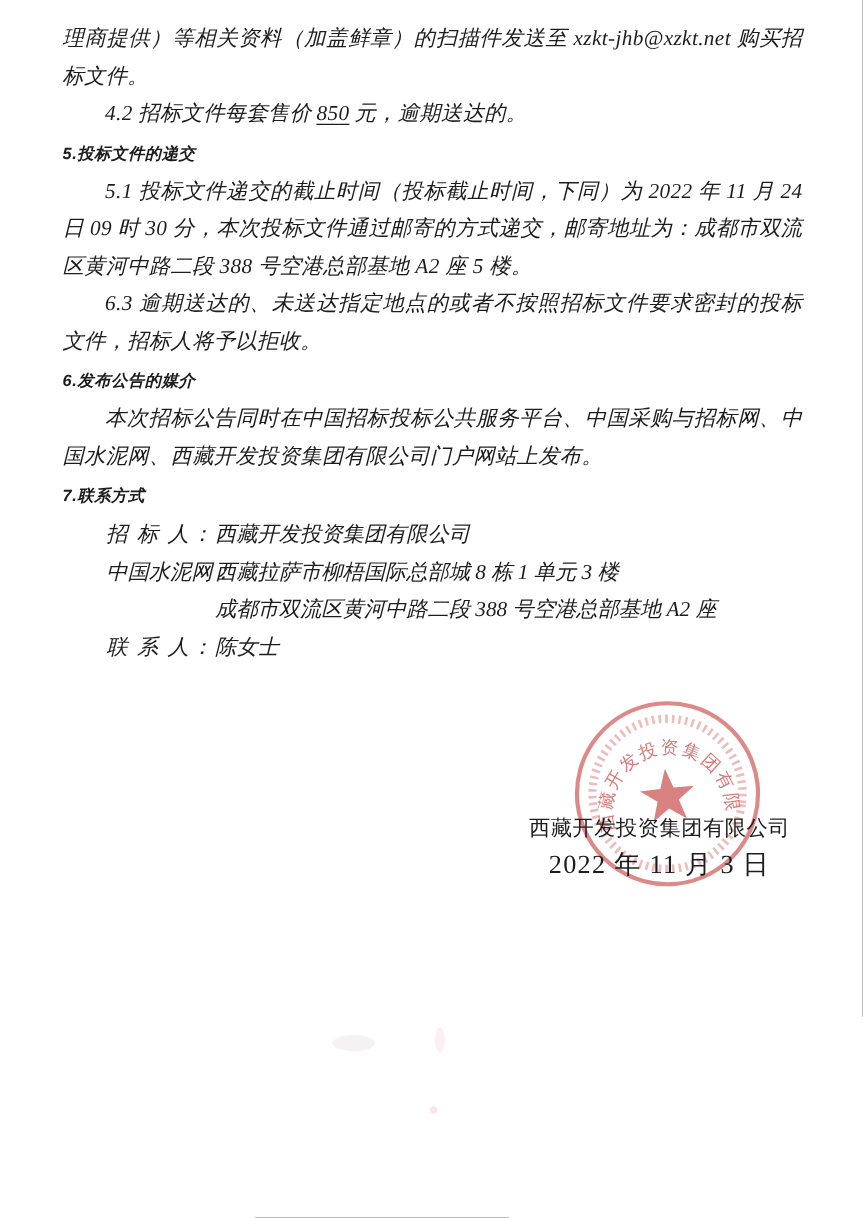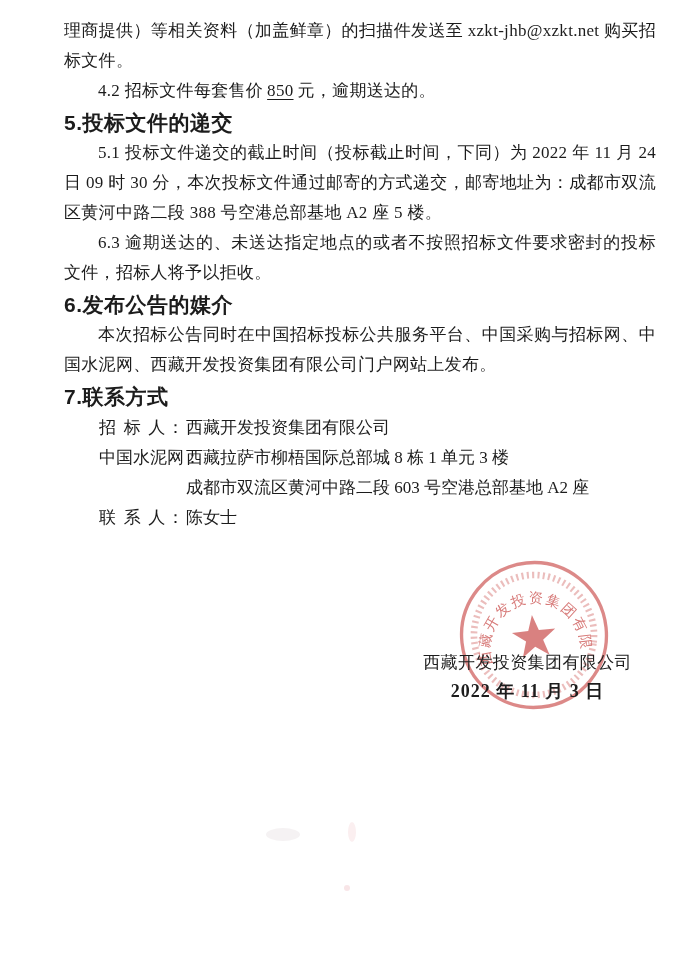--- a/index.html
+++ b/index.html
@@ -9,36 +9,37 @@
     height: 974px;
     margin: 0 auto;
     background: #ffffff;
     color: #1c1c1c;
     font-family: "Liberation Serif", "DejaVu Serif", serif;
     font-size: 17px;
     overflow: hidden;
   }
   .doc-body {
     position: absolute;
-    left: 64px;
+    left: 50px;
     top: 16px;
     width: 592px;
+    font-style: italic;
   }
   p.body-par {
     margin: 0;
     line-height: 30px;
     text-align: justify;
     letter-spacing: 0.3px;
   }
   p.indent { text-indent: 2em; }
   h2.sec {
     margin: 2px 0 0 0;
     font-family: "Liberation Sans", "DejaVu Sans", sans-serif;
     font-weight: bold;
-    font-size: 21px;
+    font-size: 13px;
     line-height: 30px;
     letter-spacing: 0.5px;
   }
   .p42 { margin-top: 5px; }
   .u850 {
     text-decoration: underline;
     text-underline-offset: 3px;
     padding: 0 4px;
   }
   .contacts { margin-top: 1px; padding-left: 35px; }
@@ -53,21 +54,21 @@
   .c-value { padding-left: 2px; }
   .signature {
     position: absolute;
     top: 649px;
     right: 58px;
     text-align: center;
     z-index: 3;
     line-height: 28px;
   }
   .sig-company { font-size: 17px; letter-spacing: 0.4px; }
-  .sig-date { font-size: 18px; letter-spacing: 1px; font-weight: bold; }
+  .sig-date { font-size: 21px; letter-spacing: 1px; }
   .seal {
     position: absolute;
     left: 446px;
     top: 554px;
     width: 176px;
     height: 162px;
     z-index: 2;
     opacity: 0.82;
   }
   .smudge { position: absolute; border-radius: 50%; }
@@ -99,21 +100,21 @@
     <h2 class="sec">7.联系方式</h2>
 
     <div class="contacts">
       <div class="c-row">
         <span class="c-label">招 标 人：</span><span class="c-value">西藏开发投资集团有限公司</span>
       </div>
       <div class="c-row">
         <span class="c-label">中国水泥网：</span><span class="c-value">西藏拉萨市柳梧国际总部城 8 栋 1 单元 3 楼</span>
       </div>
       <div class="c-row">
-        <span class="c-label"></span><span class="c-value">成都市双流区黄河中路二段 603 号空港总部基地 A2 座</span>
+        <span class="c-label"></span><span class="c-value">成都市双流区黄河中路二段 388 号空港总部基地 A2 座</span>
       </div>
       <div class="c-row">
         <span class="c-label">联 系 人：</span><span class="c-value">陈女士</span>
       </div>
     </div>
 
   </div>
 
   <svg class="seal" viewBox="0 0 170 170" xmlns="http://www.w3.org/2000/svg">
     <g transform="rotate(-6 85 85)">

